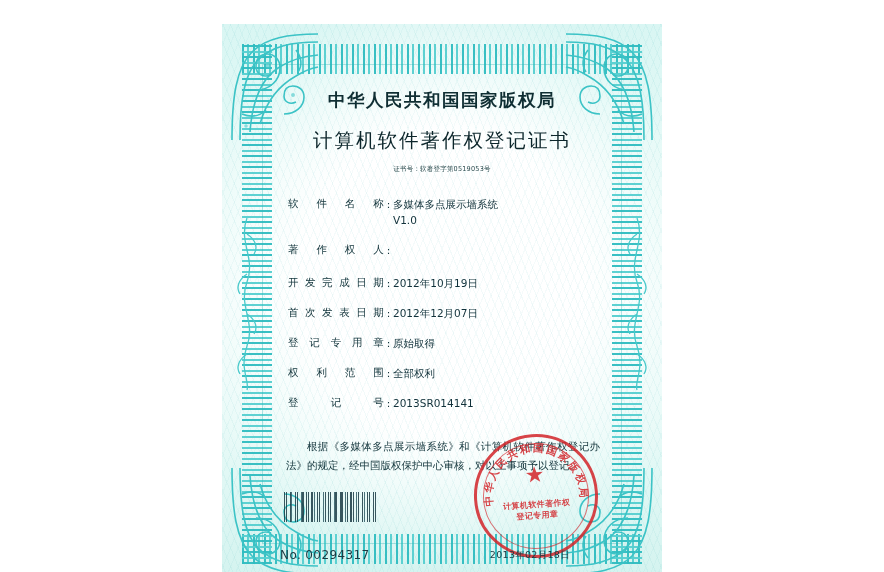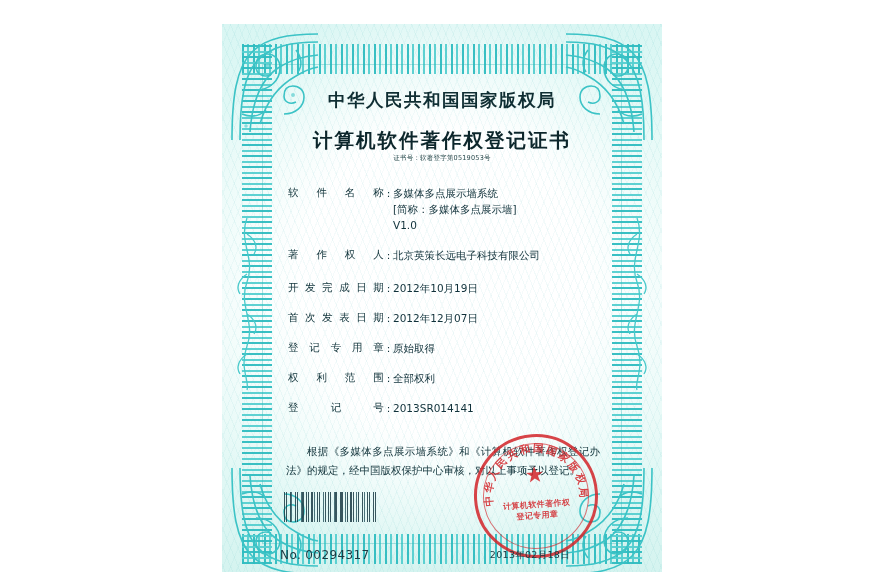--- a/index.html
+++ b/index.html
@@ -119,26 +119,27 @@
     margin-top: 16px;
     font-weight: 700;
   }
   .title-main {
     text-align: center;
     font-family: "DejaVu Serif", serif;
     font-size: 19.5px;
     letter-spacing: 2px;
     color: #0c262b;
     margin-top: 15px;
-    font-weight: 700;
+    font-weight: 400;
   }
   .cert-no-line {
     text-align: center;
     font-size: 6.5px;
     color: #2a4a4d;
+    margin-top: 11px;
     letter-spacing: 0.2px;
     transform: scale(1, 1.05);
   }
 
   .fields {
     margin: 22px 0 0 18px;
     font-size: 10.5px;
     color: #11333a;
   }
   .frow {
@@ -368,31 +369,29 @@
       <div class="title-main">计算机软件著作权登记证书</div>
       <div class="cert-no-line">证书号：软著登字第0519053号</div>
 
       <div class="fields">
 
         <div class="frow">
           <span class="flabel">软件名称</span>
           <span class="fcolon">:</span>
           <span class="fvalue">
             <span class="sub">多媒体多点展示墙系统</span>
-            <span class="sub">[简称：多媒体多点展示墙]</span>
             <span class="sub">V1.0</span>
           </span>
         </div>
 
         <div class="gap-sm"></div>
 
         <div class="frow">
           <span class="flabel">著作权人</span>
           <span class="fcolon">:</span>
-          <span class="fvalue">北京英策长远电子科技有限公司</span>
         </div>
 
         <div class="gap-md"></div>
 
         <div class="frow">
           <span class="flabel">开发完成日期</span>
           <span class="fcolon">:</span>
           <span class="fvalue">2012年10月19日</span>
         </div>
 

